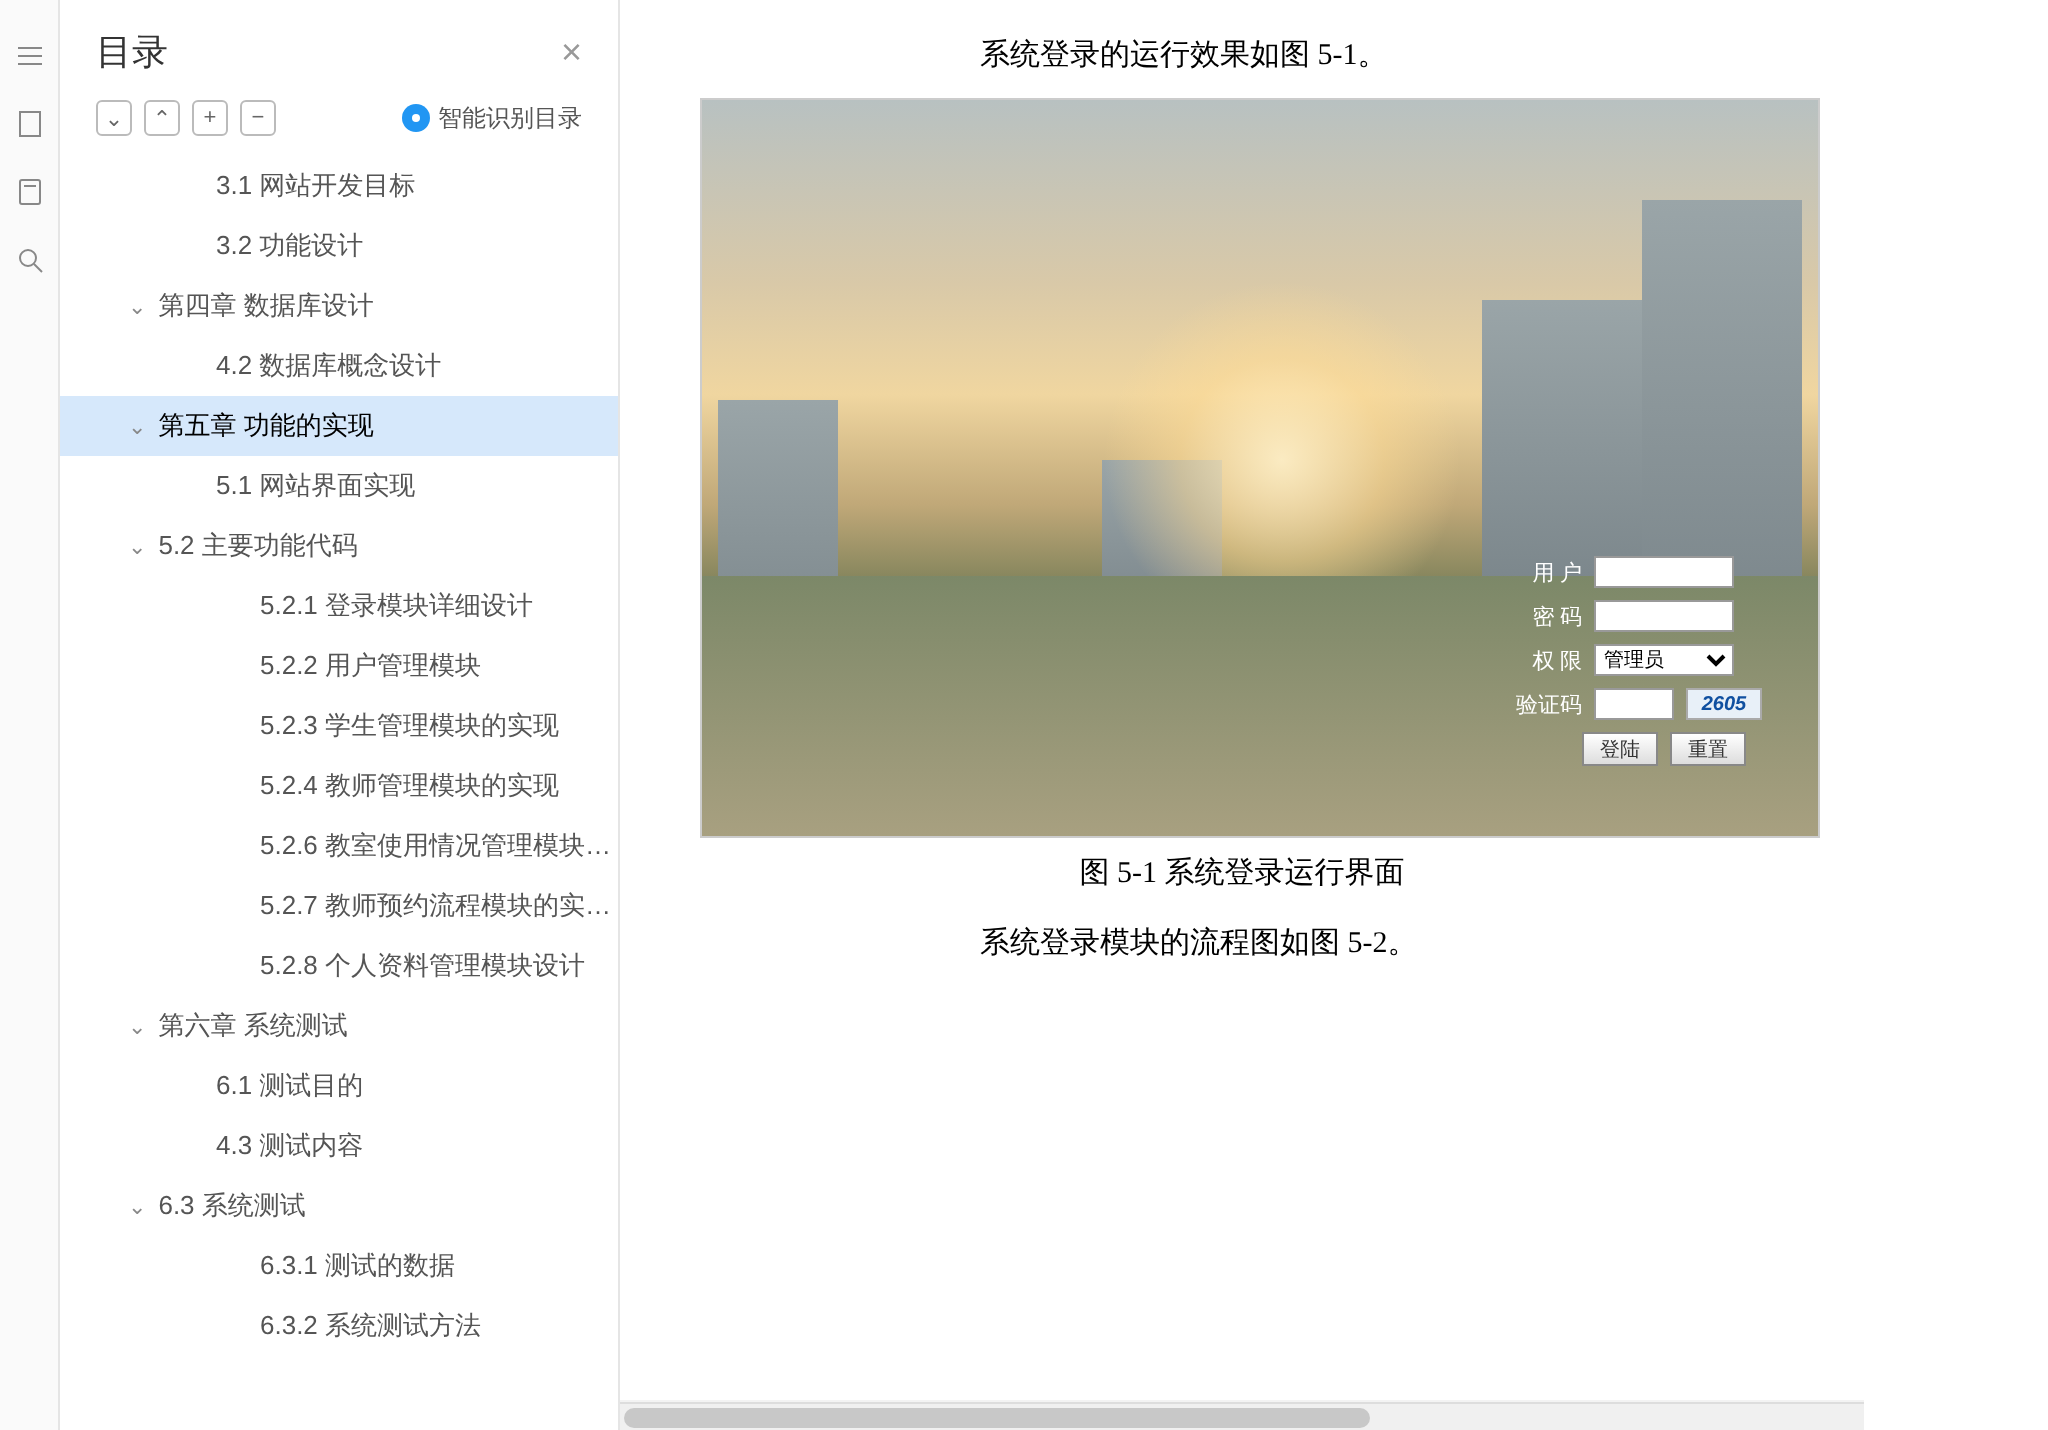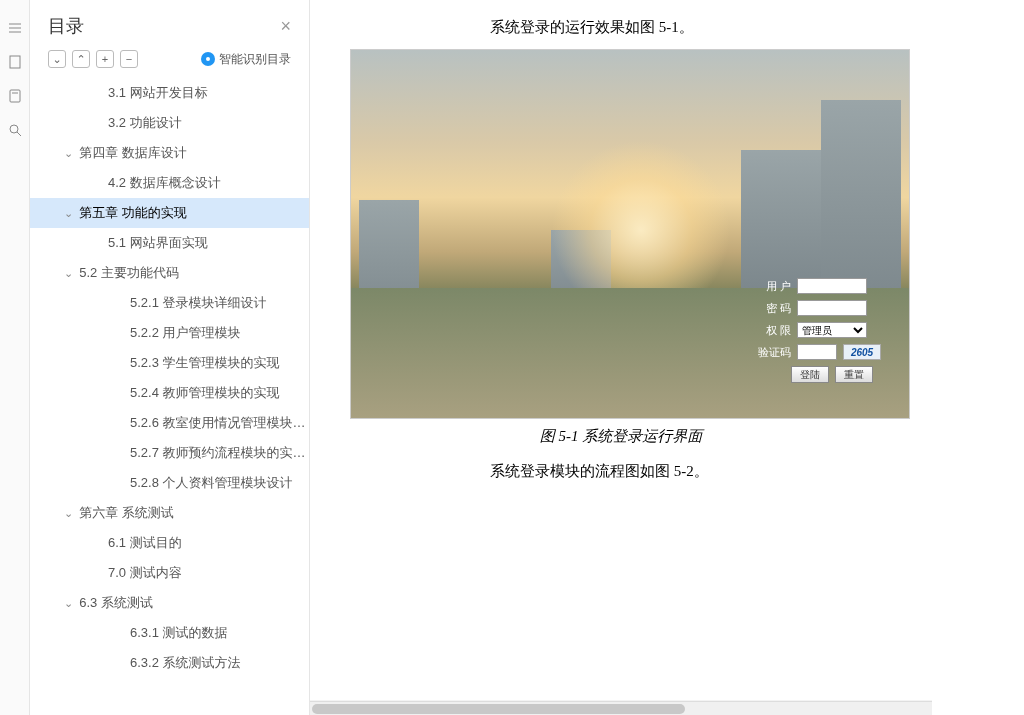--- a/index.html
+++ b/index.html
@@ -21,21 +21,21 @@
 .toc-item.lv2 { padding-left: 78px; }
 .toc-item.lv3 { padding-left: 100px; }
 .toc-item.chapter { padding-left: 50px; font-weight: 400; }
 .toc-item.hasChev { padding-left: 34px; }
 .toc-item .chev { color:#888; margin-right:6px; font-size:11px; }
 .toc-item.active { background: #d6e8fb; color:#000; }
 
 .content { flex:1; background:#f3f3f3; overflow:auto; position:relative; }
 .page { background:#fff; margin: 0 0 12px 0; min-height:700px; padding: 10px 40px 40px 40px; position:relative; }
 .body-text { font-family: "SimSun", serif; font-size: 15px; text-indent: 2em; margin-top: 8px; color:#000; }
-.caption { text-align: center; font-family:"SimSun",serif; font-size:15px; color:#000; margin-top:8px;font-style:italic; }
+.caption { text-align: center; font-family:"SimSun",serif; font-size:15px; color:#000; margin-top:8px; }
 
 .loginshot { width: 560px; height: 370px; margin: 12px auto 0 auto; position:relative; overflow:hidden; border:1px solid #ccc; background: linear-gradient(to bottom, #b8c1c1 0%, #d9c9a8 25%, #f0d6a0 40%, #c0a878 55%, #6a7550 70%, #4f6040 85%, #5a6650 100%); }
 .sun { position:absolute; width:180px; height:180px; border-radius:50%; background: radial-gradient(circle, rgba(255,240,200,0.9) 0%, rgba(255,220,150,0.5) 40%, rgba(255,220,150,0) 70%); left:200px; top:90px; }
 .bldg { position:absolute; background: linear-gradient(#9aa5a8,#7a858a); }
 .bldg.b1 { left:8px; top:150px; width:60px; height:130px; }
 .bldg.b2 { left:390px; top:100px; width:80px; height:150px; }
 .bldg.b3 { right:8px; top:50px; width:80px; height:220px; }
 .bldg.b4 { left:200px; top:180px; width:60px; height:80px; }
 .water { position:absolute; left:0; right:0; bottom:0; height:130px; background: linear-gradient(#7c8868,#a8a080); }
 .login-panel { position:absolute; right:28px; bottom:35px; font-size:11px; color:#fff; }
@@ -141,21 +141,21 @@
           <span>5.2.8 个人资料管理模块设计</span>
         </div>
         <div class="toc-item chapter hasChev">
           <span class="chev">⌄</span>
           <span>第六章 系统测试</span>
         </div>
         <div class="toc-item lv2">
           <span>6.1 测试目的</span>
         </div>
         <div class="toc-item lv2">
-          <span>7.0 测试内容</span>
+          <span>4.3 测试内容</span>
         </div>
         <div class="toc-item lv2 hasChev">
           <span class="chev">⌄</span>
           <span>6.3 系统测试</span>
         </div>
         <div class="toc-item lv3">
           <span>6.3.1 测试的数据</span>
         </div>
         <div class="toc-item lv3">
           <span>6.3.2 系统测试方法</span>

